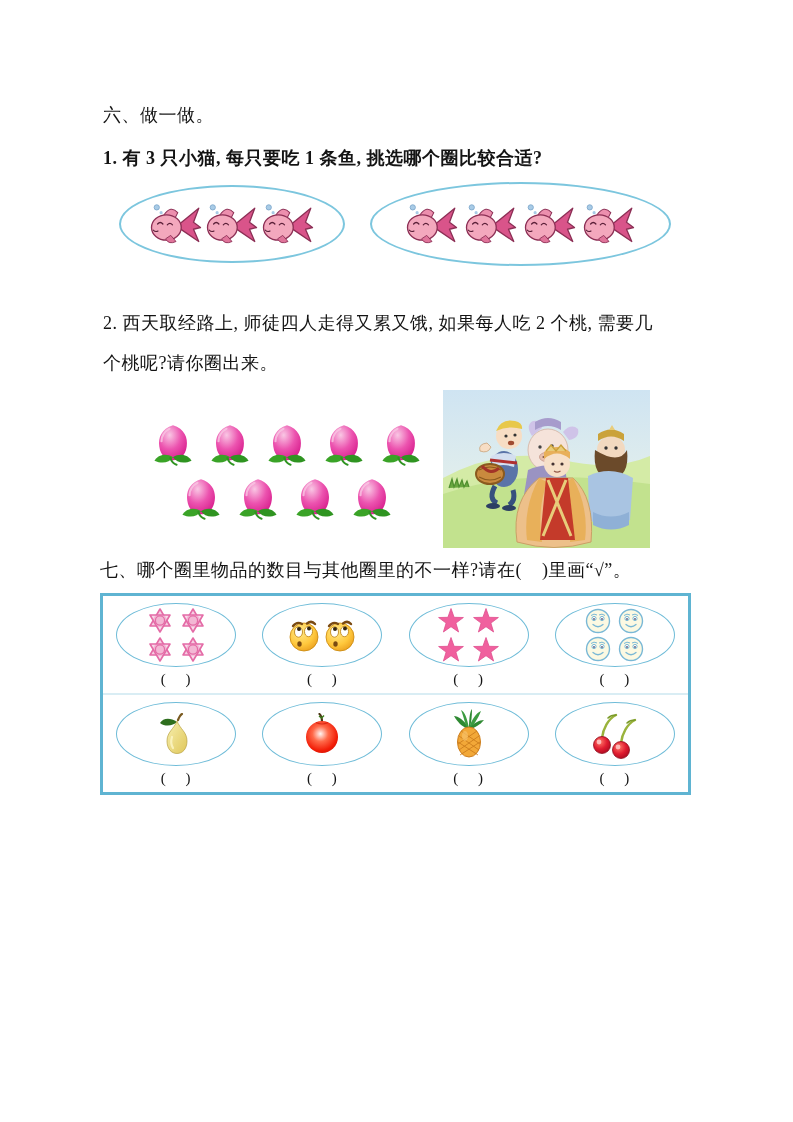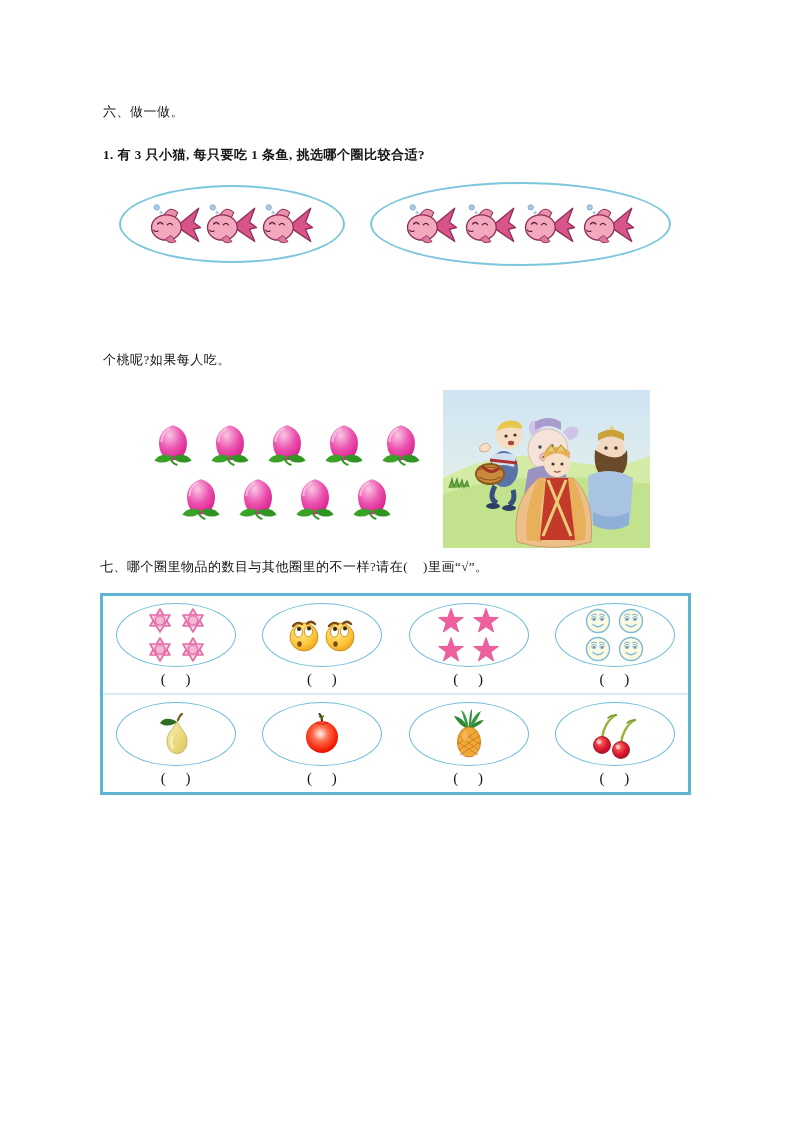--- a/index.html
+++ b/index.html
@@ -1,21 +1,21 @@
 <!DOCTYPE html>
 <html><head>
 <meta charset="utf-8">
 <style>
   html,body { margin:0; padding:0; background:#ffffff; }
   .page {
     position:relative; width:793px; height:1122px; background:#ffffff;
     font-family:"Liberation Serif","DejaVu Serif",serif; color:#141414; overflow:hidden;
   }
   .abs { position:absolute; }
-  .line { font-size:13px; letter-spacing:0.5px; white-space:pre; }
+  .line { font-size:18px; letter-spacing:0.5px; white-space:pre; }
 
   
   .fish-row { left:119px; top:182px; width:552px; height:84px; display:flex;
               justify-content:space-between; align-items:center; }
   .fish-ellipse { border:2px solid #7cc6de; border-radius:50%; display:flex;
                   align-items:center; justify-content:center; }
   .fish-ellipse.small { width:222px; height:74px; }
   .fish-ellipse.big   { width:297px; height:80px; gap:3px; }
 
   
@@ -165,21 +165,22 @@
     <path d="M18 16 Q26 4 34 13 L30 21 Z" fill="#ec8fae" stroke="#8c2f55" stroke-width="1.2"></path>
     <ellipse cx="21" cy="30" rx="17" ry="14.5" fill="#f3a8bd" stroke="#8c2f55" stroke-width="1.5"></ellipse>
     <path d="M20 43 Q24 50 32 46 L26 39 Z" fill="#e0749a" stroke="#8c2f55" stroke-width="1"></path>
     <path d="M11 26 q3 -3.5 6 0" fill="none" stroke="#5a1f38" stroke-width="1.5" stroke-linecap="round"></path>
     <path d="M22 27 q3 -3.5 6 0" fill="none" stroke="#5a1f38" stroke-width="1.3" stroke-linecap="round"></path>
     <path d="M6 33 q2.5 2.5 5.5 1" fill="none" stroke="#5a1f38" stroke-width="1.2" stroke-linecap="round"></path>
   </svg>
 </div>
   </div>
 
-  <div class="abs line" style="left:103px; top:351px;">个桃呢?如果每人吃。</div>
+  <div class="abs line" style="left:103px; top:311px;">2. 西天取经路上, 师徒四人走得又累又饿, 如果每人吃 2 个桃, 需要几</div>
+  <div class="abs line" style="left:103px; top:351px;">个桃呢?请你圈出来。</div>
 
   <div class="abs peaches">
     <div class="peach-row">
   <svg width="46" height="46" viewBox="0 0 52 52">
     <path d="M26 6 C13 10 9 20 10.5 30 C12 41 19 45.5 26 45.5 C33 45.5 40 41 41.5 30 C43 20 39 10 26 6 Z" fill="url(#gPeach)"></path>
     <path d="M22 10 C16 13 13 19 13 24" stroke="#f9c7e4" stroke-width="2.5" fill="none" stroke-linecap="round" opacity="0.8"></path>
     <path d="M26 42 C18 37 9 39 5 46 C14 50 22 48 26 42 Z" fill="#3aa327"></path>
     <path d="M26 42 C34 37 43 39 47 46 C38 50 30 48 26 42 Z" fill="#2f9421"></path>
     <path d="M23 43 q2 6 7 7.5" stroke="#2f9421" stroke-width="2.4" fill="none" stroke-linecap="round"></path>
   </svg>

